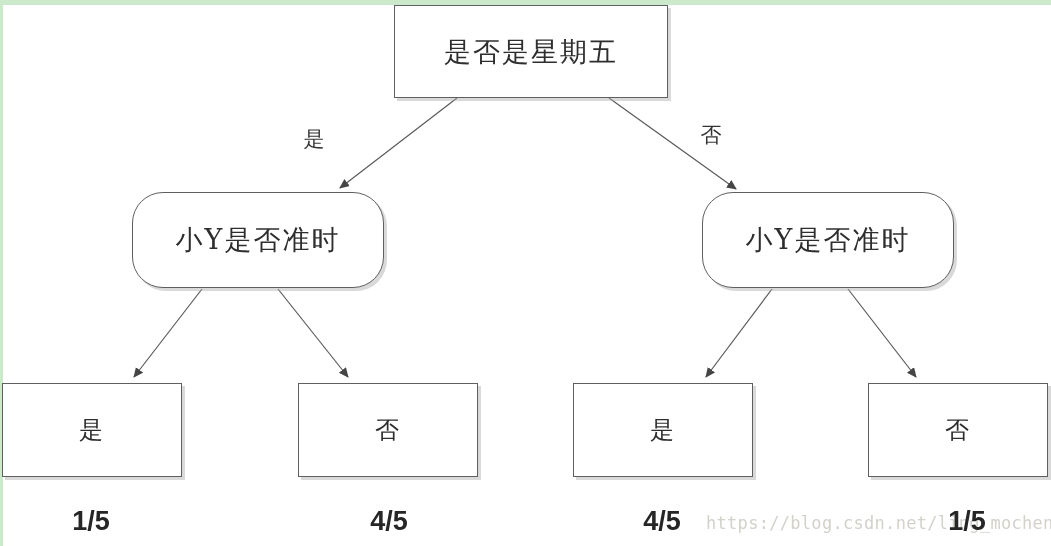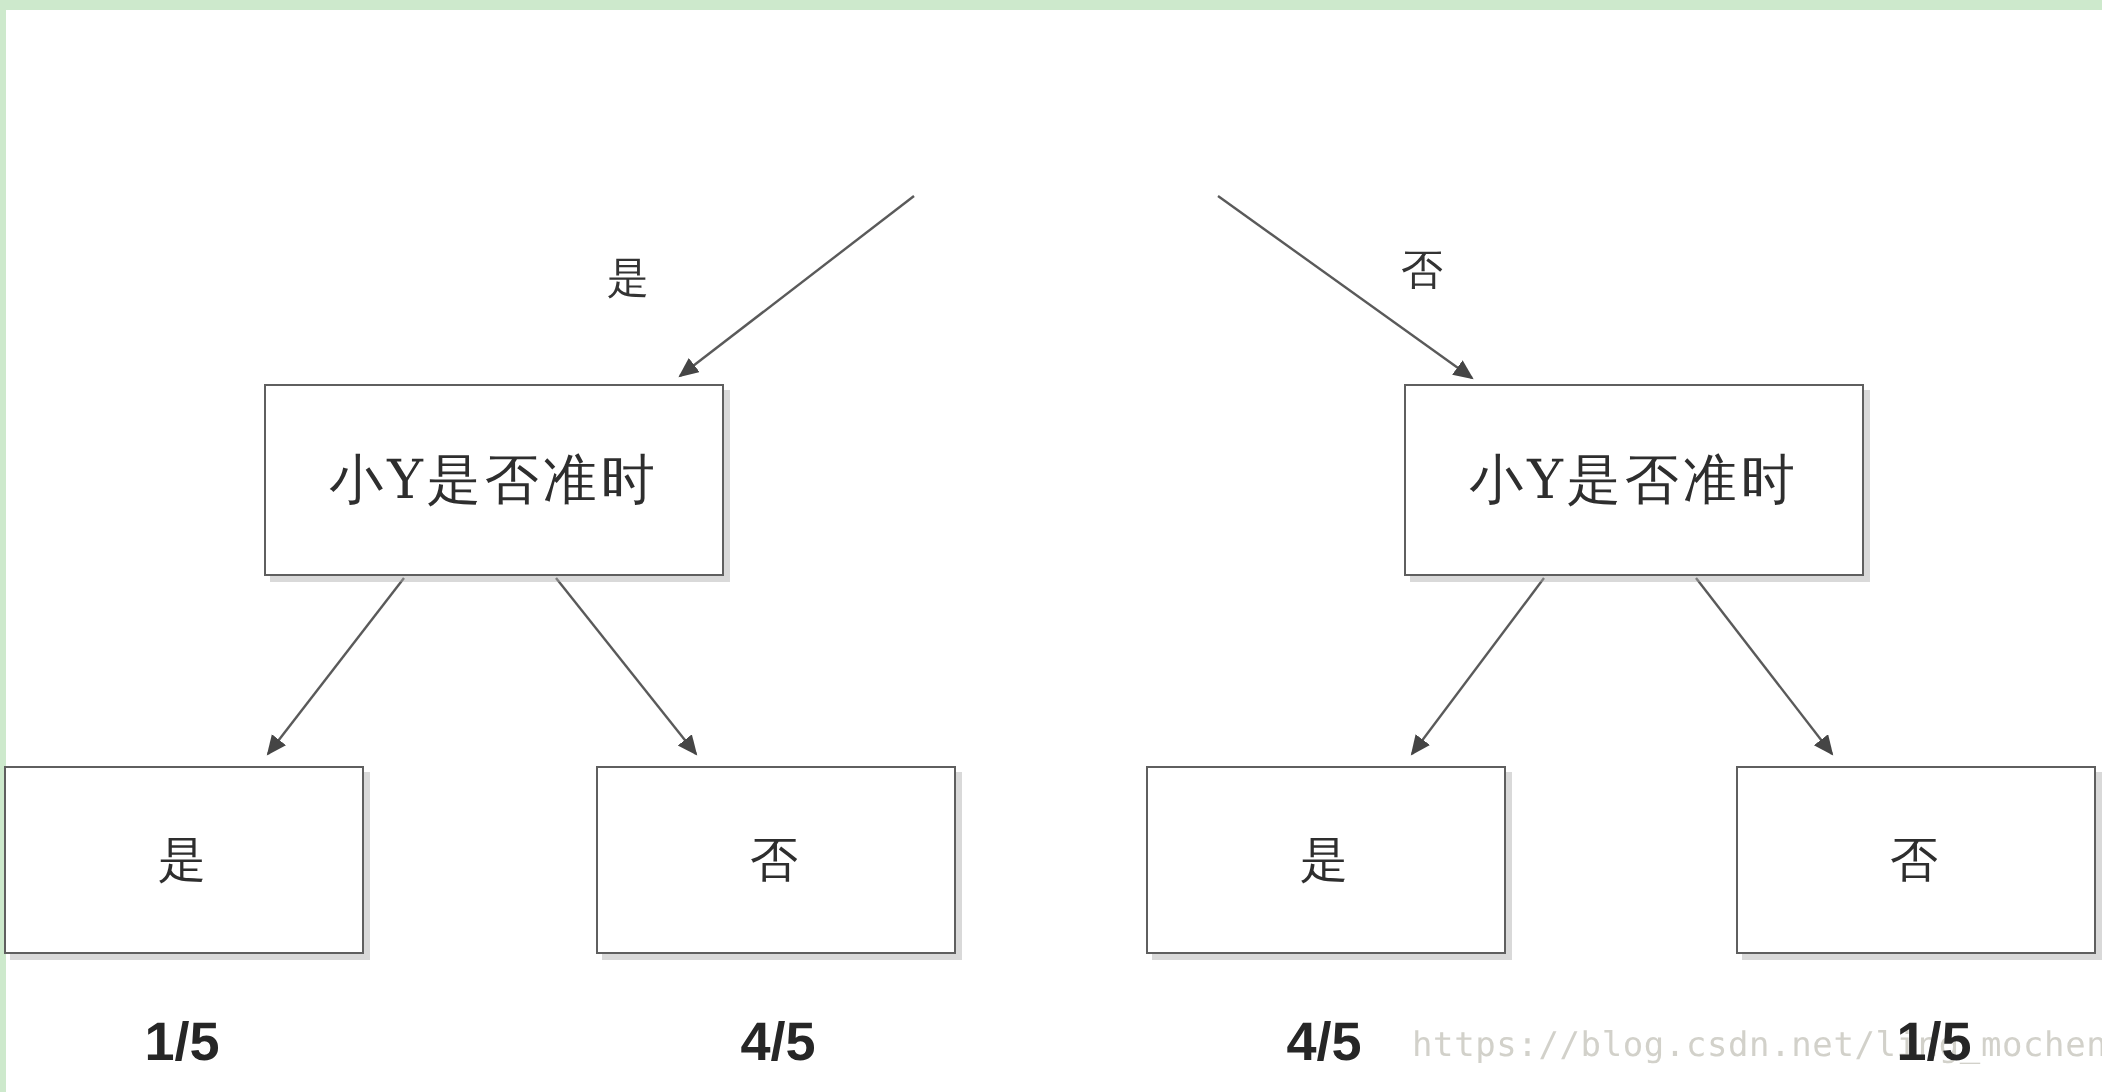--- a/index.html
+++ b/index.html
@@ -26,21 +26,21 @@
     border: 1.5px solid #5f5f5f;
     box-shadow: 3px 3px 0 rgba(170,170,170,0.45);
     display: flex;
     align-items: center;
     justify-content: center;
     color: #2e2e2e;
     letter-spacing: 2px;
     z-index: 2;
   }
   .node-root   { left: 394px; top: 5px;   width: 274px; height: 93px; font-size: 27px; }
-  .node-mid    { top: 192px;  width: 230px; height: 96px; font-size: 27px; }
+  .node-mid    { top: 192px;  width: 252px; height: 96px; font-size: 27px; border-radius: 31px; }
   .node-mid.left  { left: 132px; }
   .node-mid.right { left: 702px; }
   .node-leaf   { top: 383px; width: 180px; height: 94px; font-size: 24px; }
   .leaf-1 { left: 2px; }
   .leaf-2 { left: 298px; }
   .leaf-3 { left: 573px; }
   .leaf-4 { left: 868px; }
   .branch-label {
     position: absolute;
     width: 44px;
@@ -100,20 +100,21 @@
       </marker>
     </defs>
     <line x1="457" y1="98" x2="340" y2="188" stroke="#5a5a5a" stroke-width="1.2" marker-end="url(#ah)"></line>
     <line x1="609" y1="98" x2="736" y2="189" stroke="#5a5a5a" stroke-width="1.2" marker-end="url(#ah)"></line>
     <line x1="202" y1="289" x2="134" y2="377" stroke="#5a5a5a" stroke-width="1.2" marker-end="url(#ah)"></line>
     <line x1="278" y1="289" x2="348" y2="377" stroke="#5a5a5a" stroke-width="1.2" marker-end="url(#ah)"></line>
     <line x1="772" y1="289" x2="706" y2="377" stroke="#5a5a5a" stroke-width="1.2" marker-end="url(#ah)"></line>
     <line x1="848" y1="289" x2="916" y2="377" stroke="#5a5a5a" stroke-width="1.2" marker-end="url(#ah)"></line>
   </svg>
 
+  <div class="node node-root">是否是星期五</div>
 
   <div class="branch-label branch-yes">是</div>
   <div class="branch-label branch-no">否</div>
 
   <div class="node node-mid left">小Y是否准时</div>
   <div class="node node-mid right">小Y是否准时</div>
 
   <div class="node node-leaf leaf-1">是</div>
   <div class="node node-leaf leaf-2">否</div>
   <div class="node node-leaf leaf-3">是</div>

